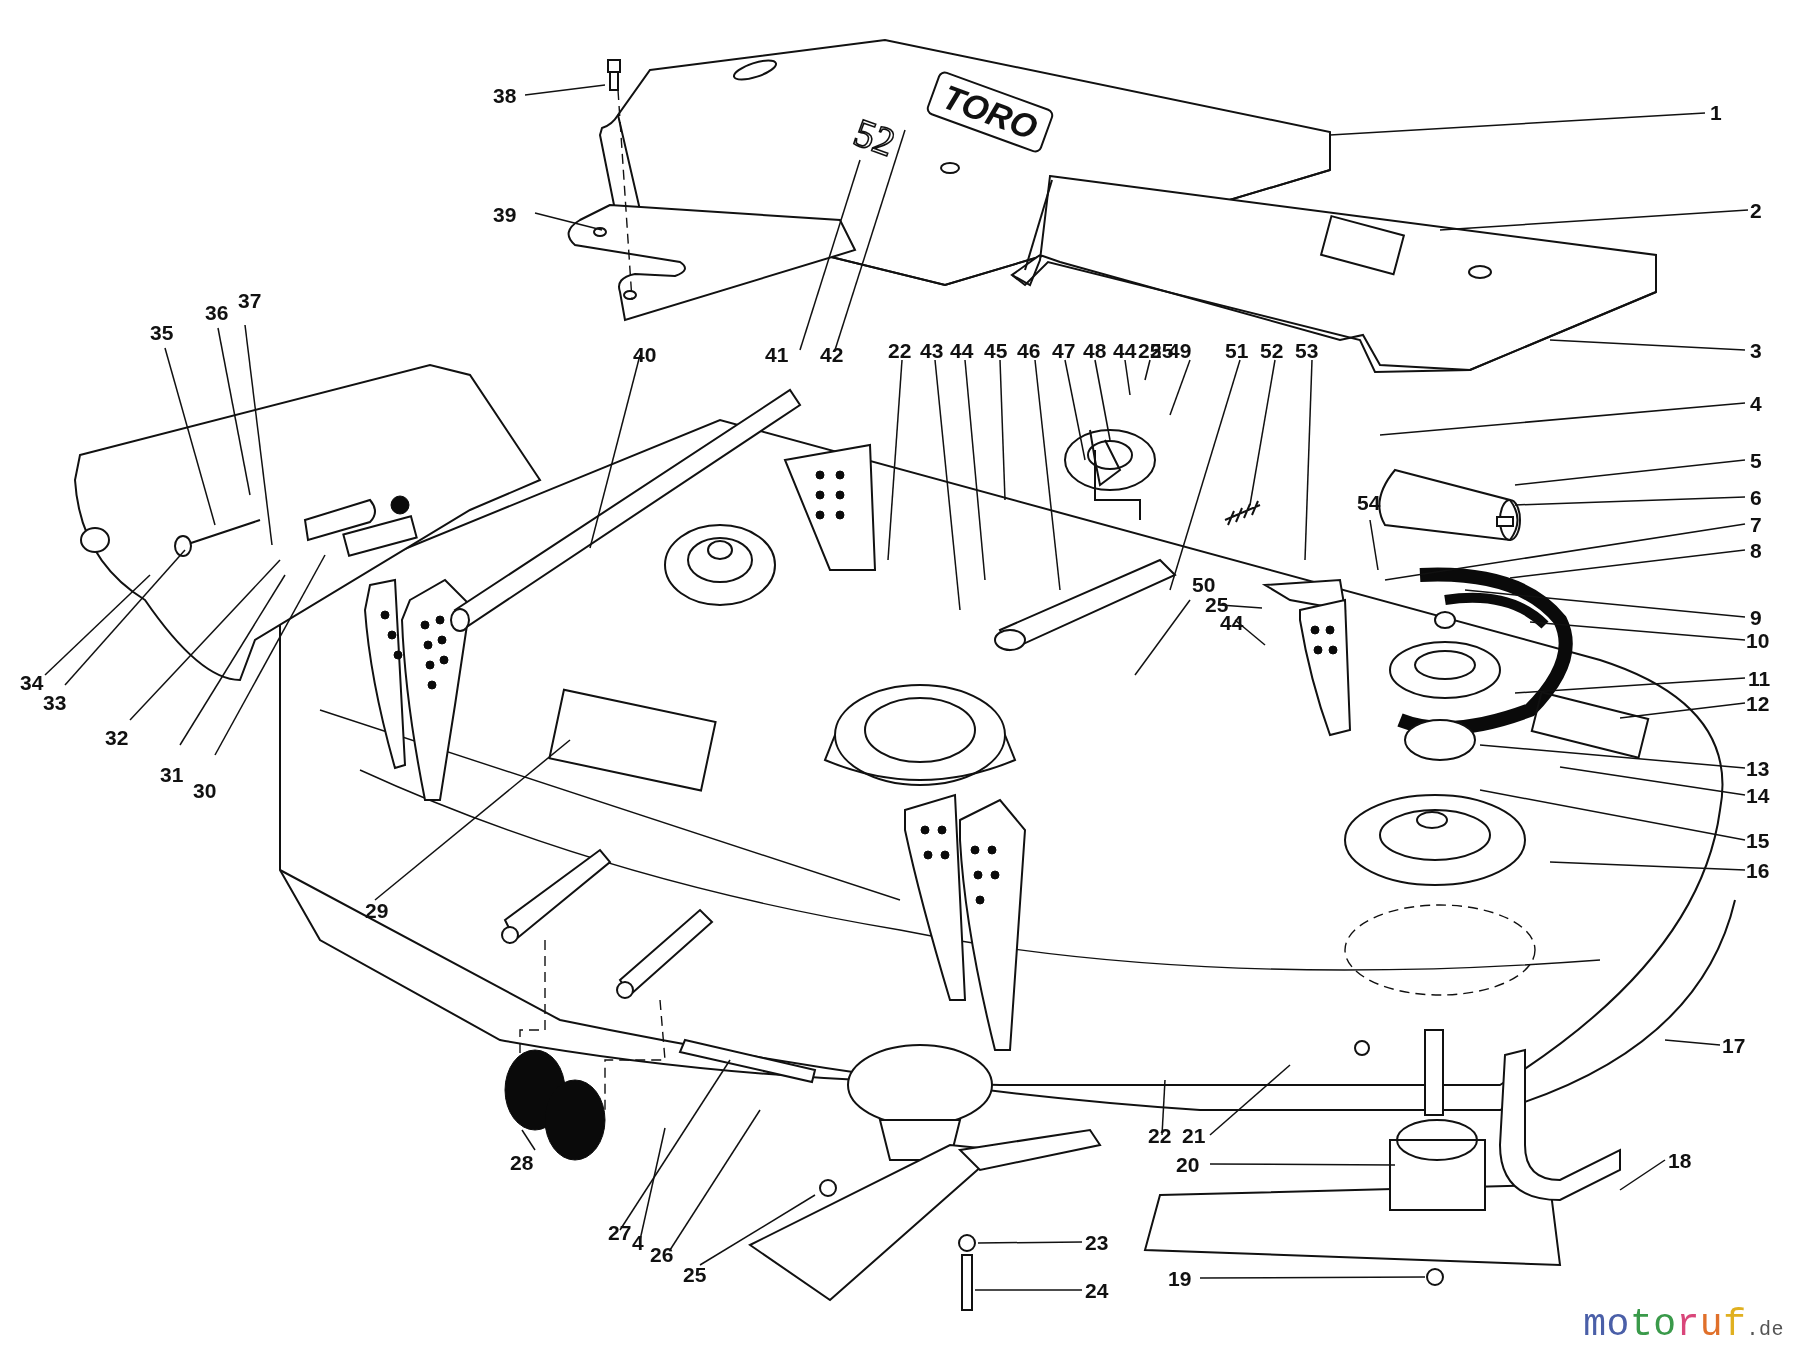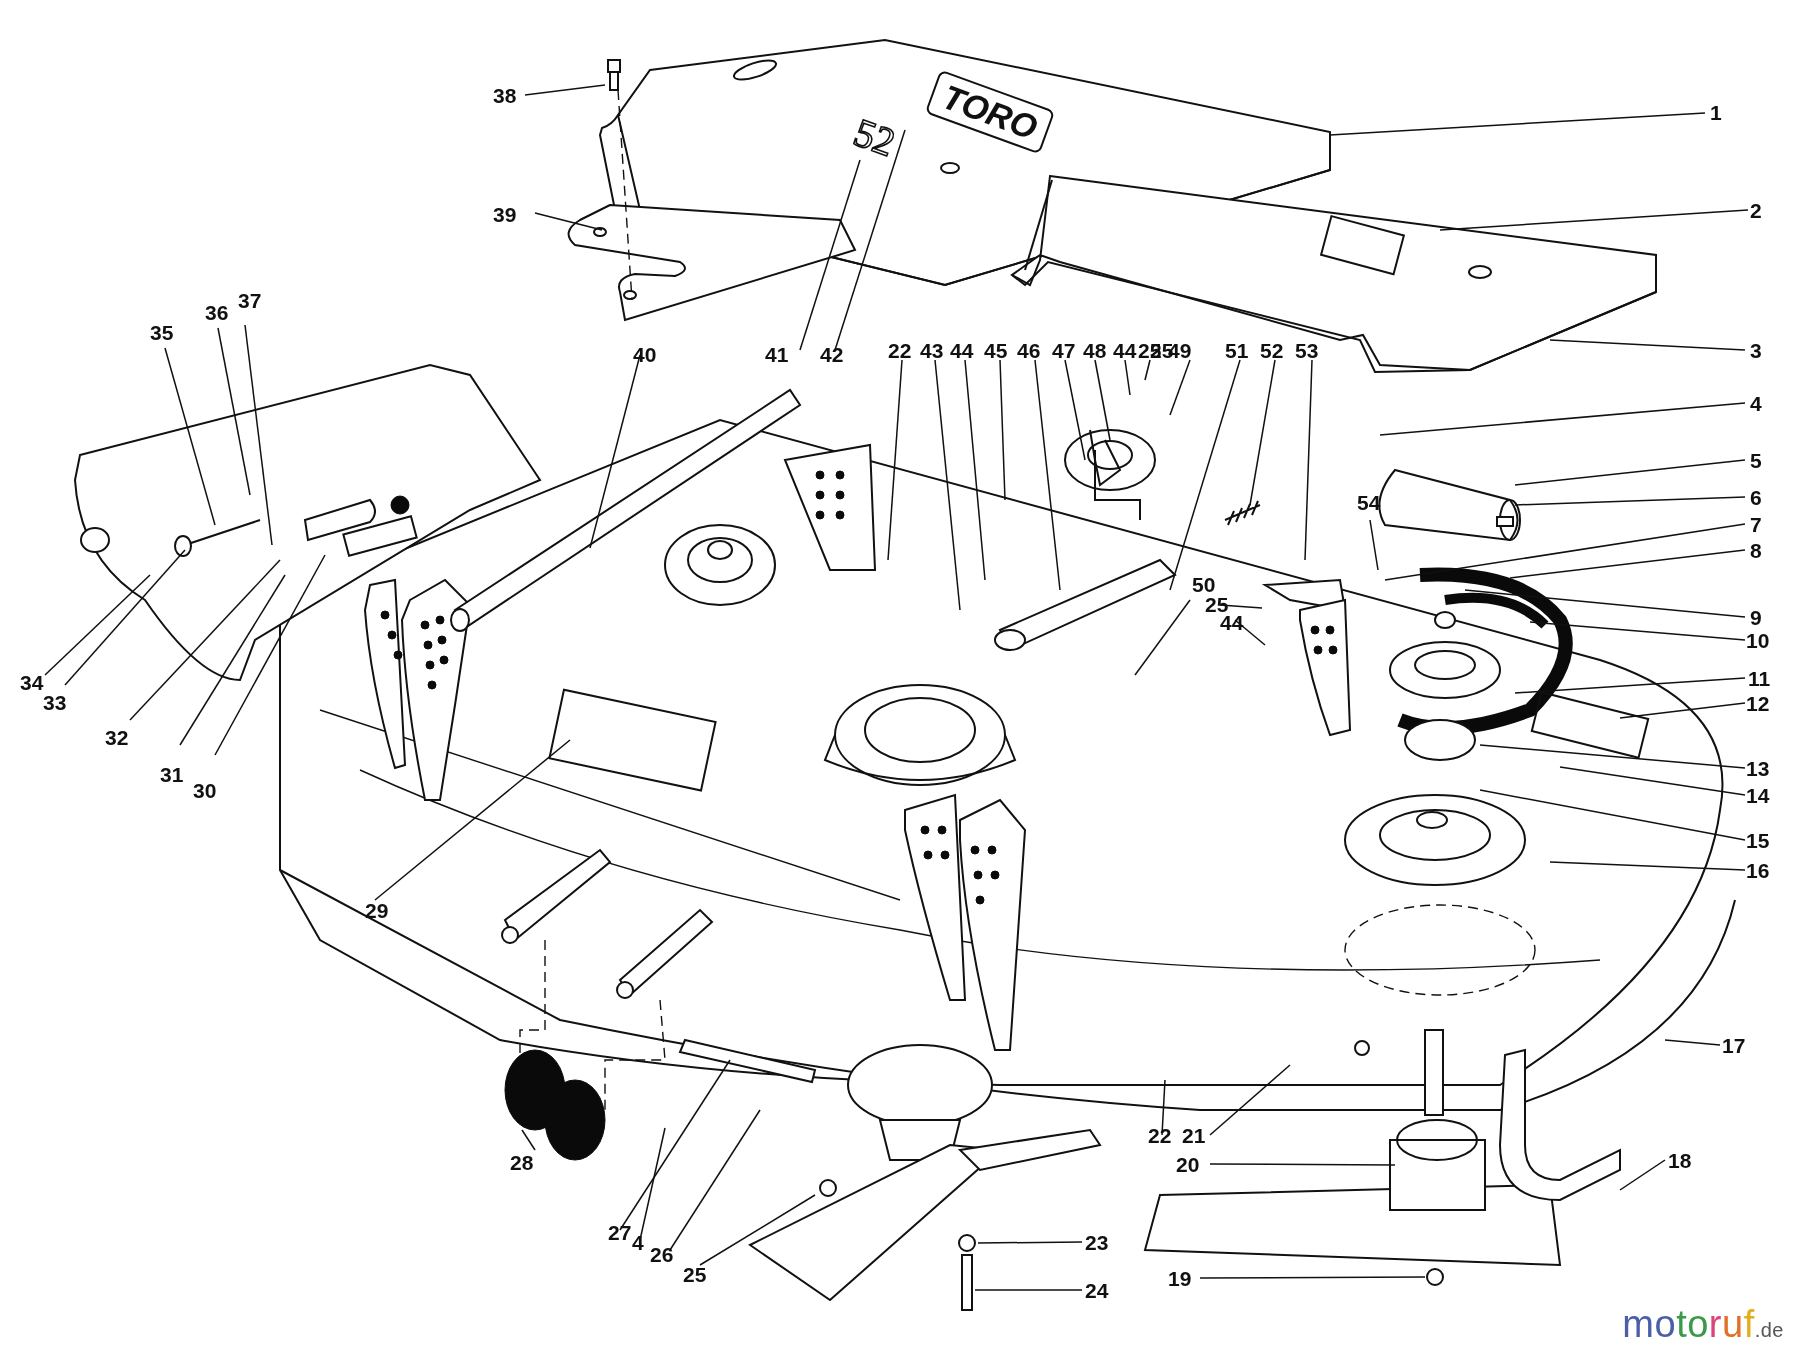--- a/index.html
+++ b/index.html
@@ -7,21 +7,21 @@
   #diagram { position: absolute; left: 0; top: 0; width: 1800px; height: 1364px; }
   .ln { stroke: #111; stroke-width: 2; fill: none; }
   .lnf { stroke: #111; stroke-width: 2; fill: #fff; }
   .thin { stroke: #111; stroke-width: 1.4; fill: none; }
   .dash { stroke: #111; stroke-width: 1.4; fill: none; stroke-dasharray: 10 6; }
   .leader { stroke: #111; stroke-width: 1.5; fill: none; }
   .blk { fill: #0a0a0a; stroke: #0a0a0a; }
   .callout { font-family: "Liberation Sans", sans-serif; font-weight: bold; font-size: 21px; fill: #111; }
   .logo-text { font-family: "Liberation Sans", sans-serif; font-weight: bold; font-style: italic; font-size: 34px; fill: #111; }
   .badge-text { font-family: "Liberation Serif", serif; font-size: 40px; fill: #fff; stroke: #111; stroke-width: 1.6; }
-  .wm { position: absolute; right: 16px; bottom: 18px; font-family: Liberation Sans, sans-serif; font-size: 38px; letter-spacing: 0.5px; }
+  .wm { position: absolute; right: 16px; bottom: 18px; font-family: Liberation Mono, monospace; font-size: 38px; letter-spacing: 0.5px; }
   .wm .de { font-size: 20px; color: #555; }
 </style>
 </head>
 <body>
 
 <svg id="diagram" viewBox="0 0 1800 1364" xmlns="http://www.w3.org/2000/svg">
 
   <g>
     <path class="lnf" d="M650,70 L885,40 L1330,132 L1330,170 L945,285 L640,210 L618,115 Z"></path>
     <path class="ln" d="M640,210 L945,285 L1330,170"></path>

